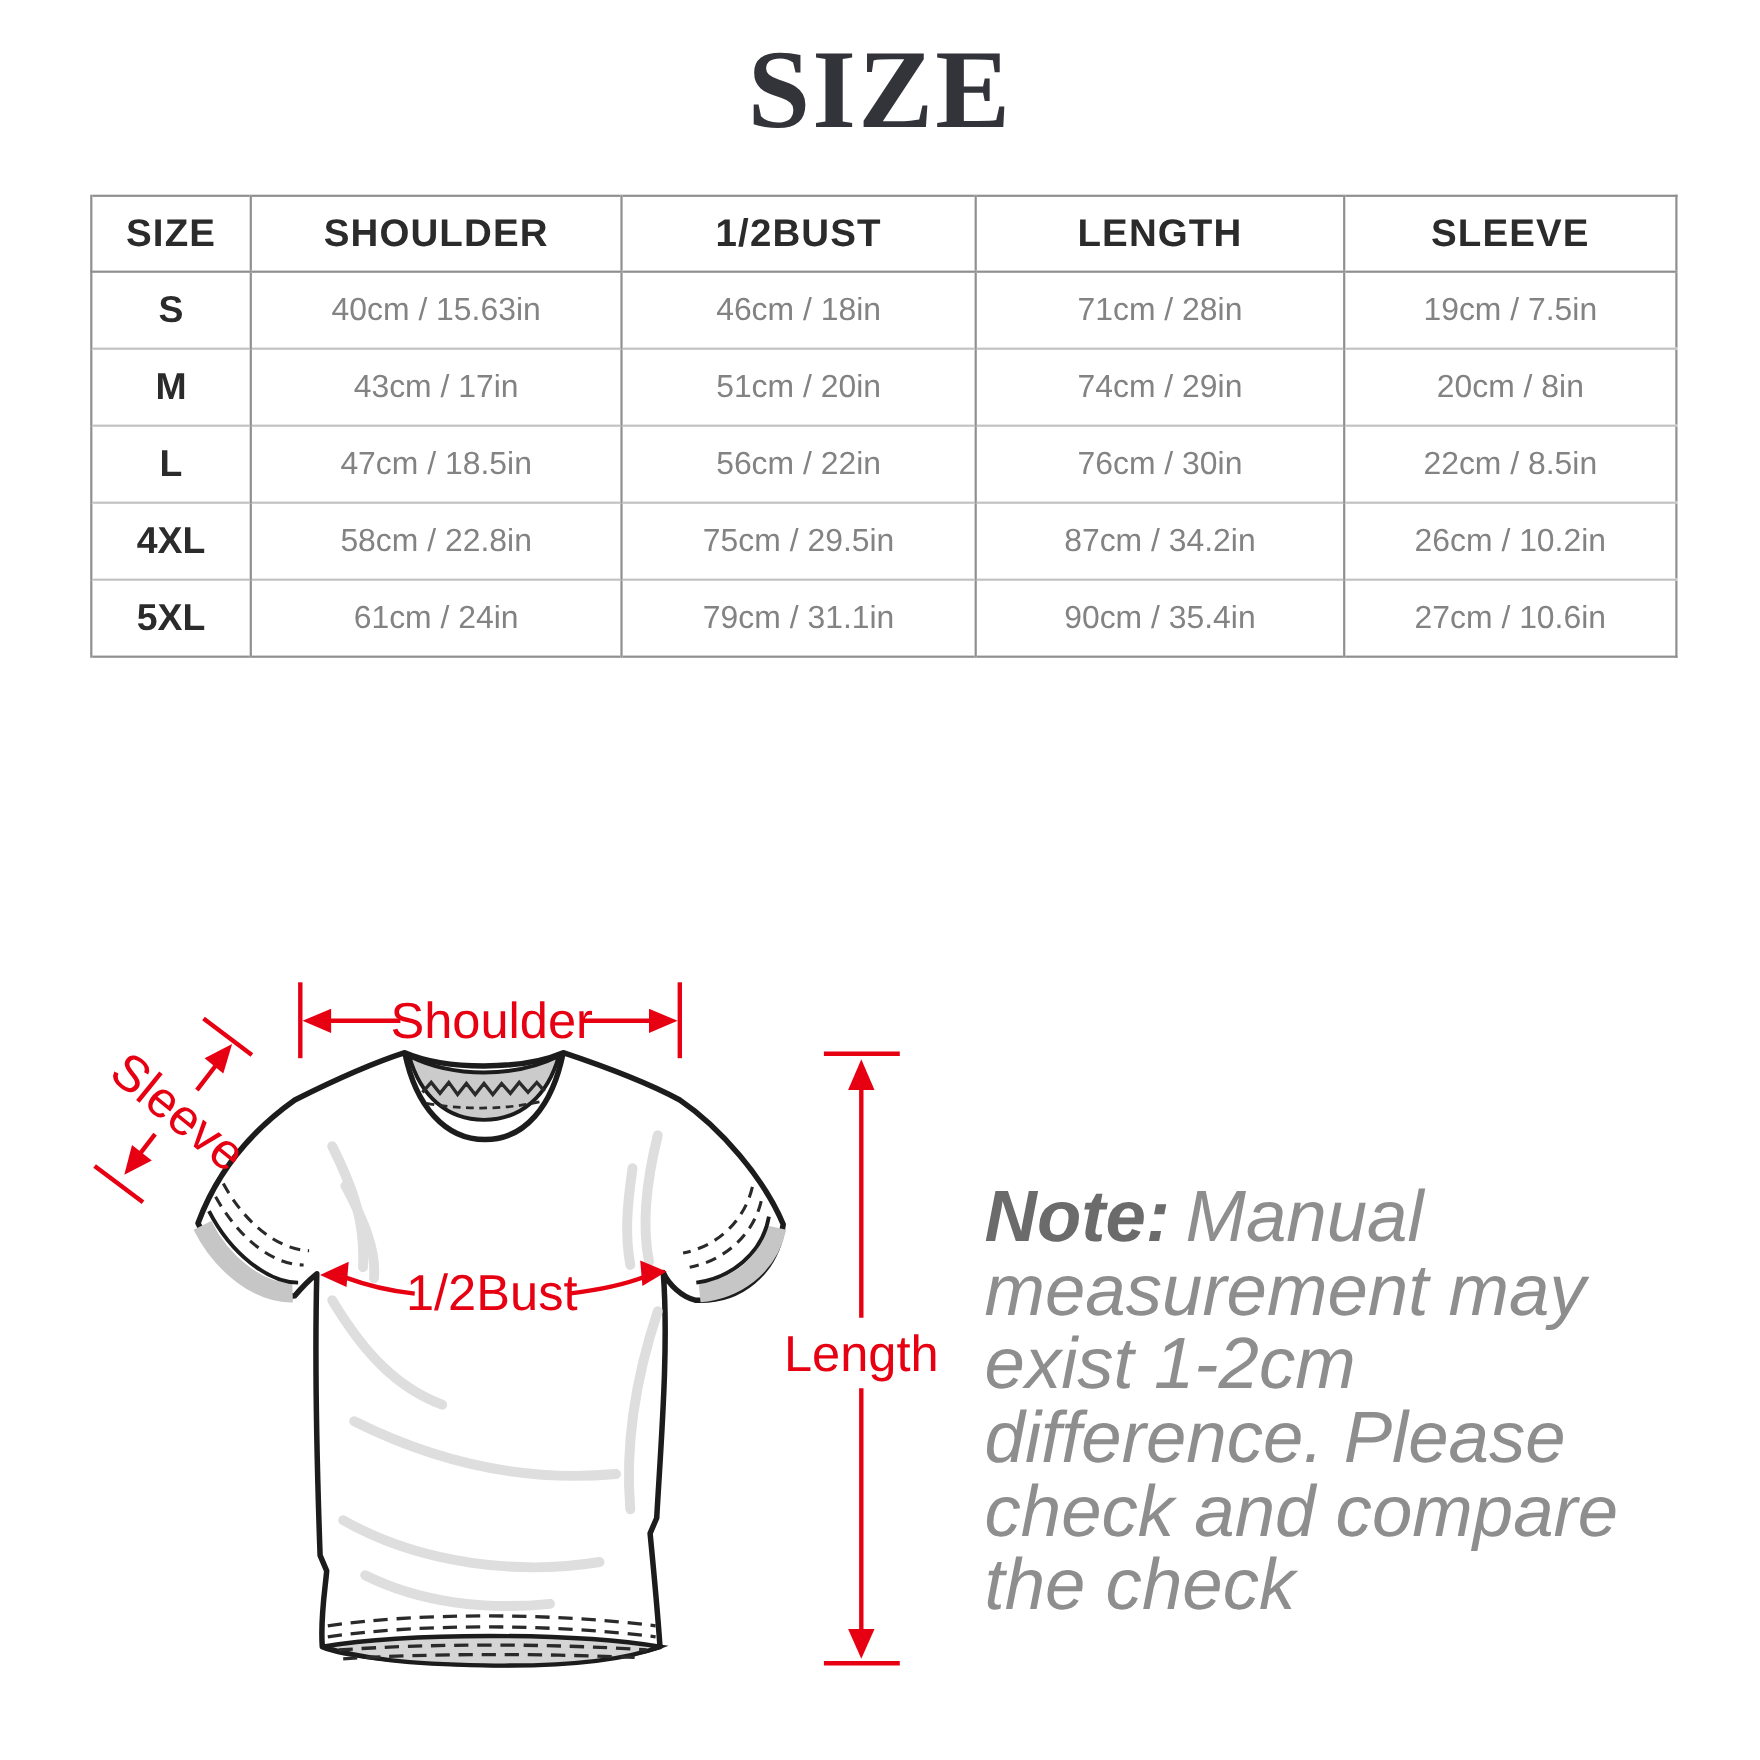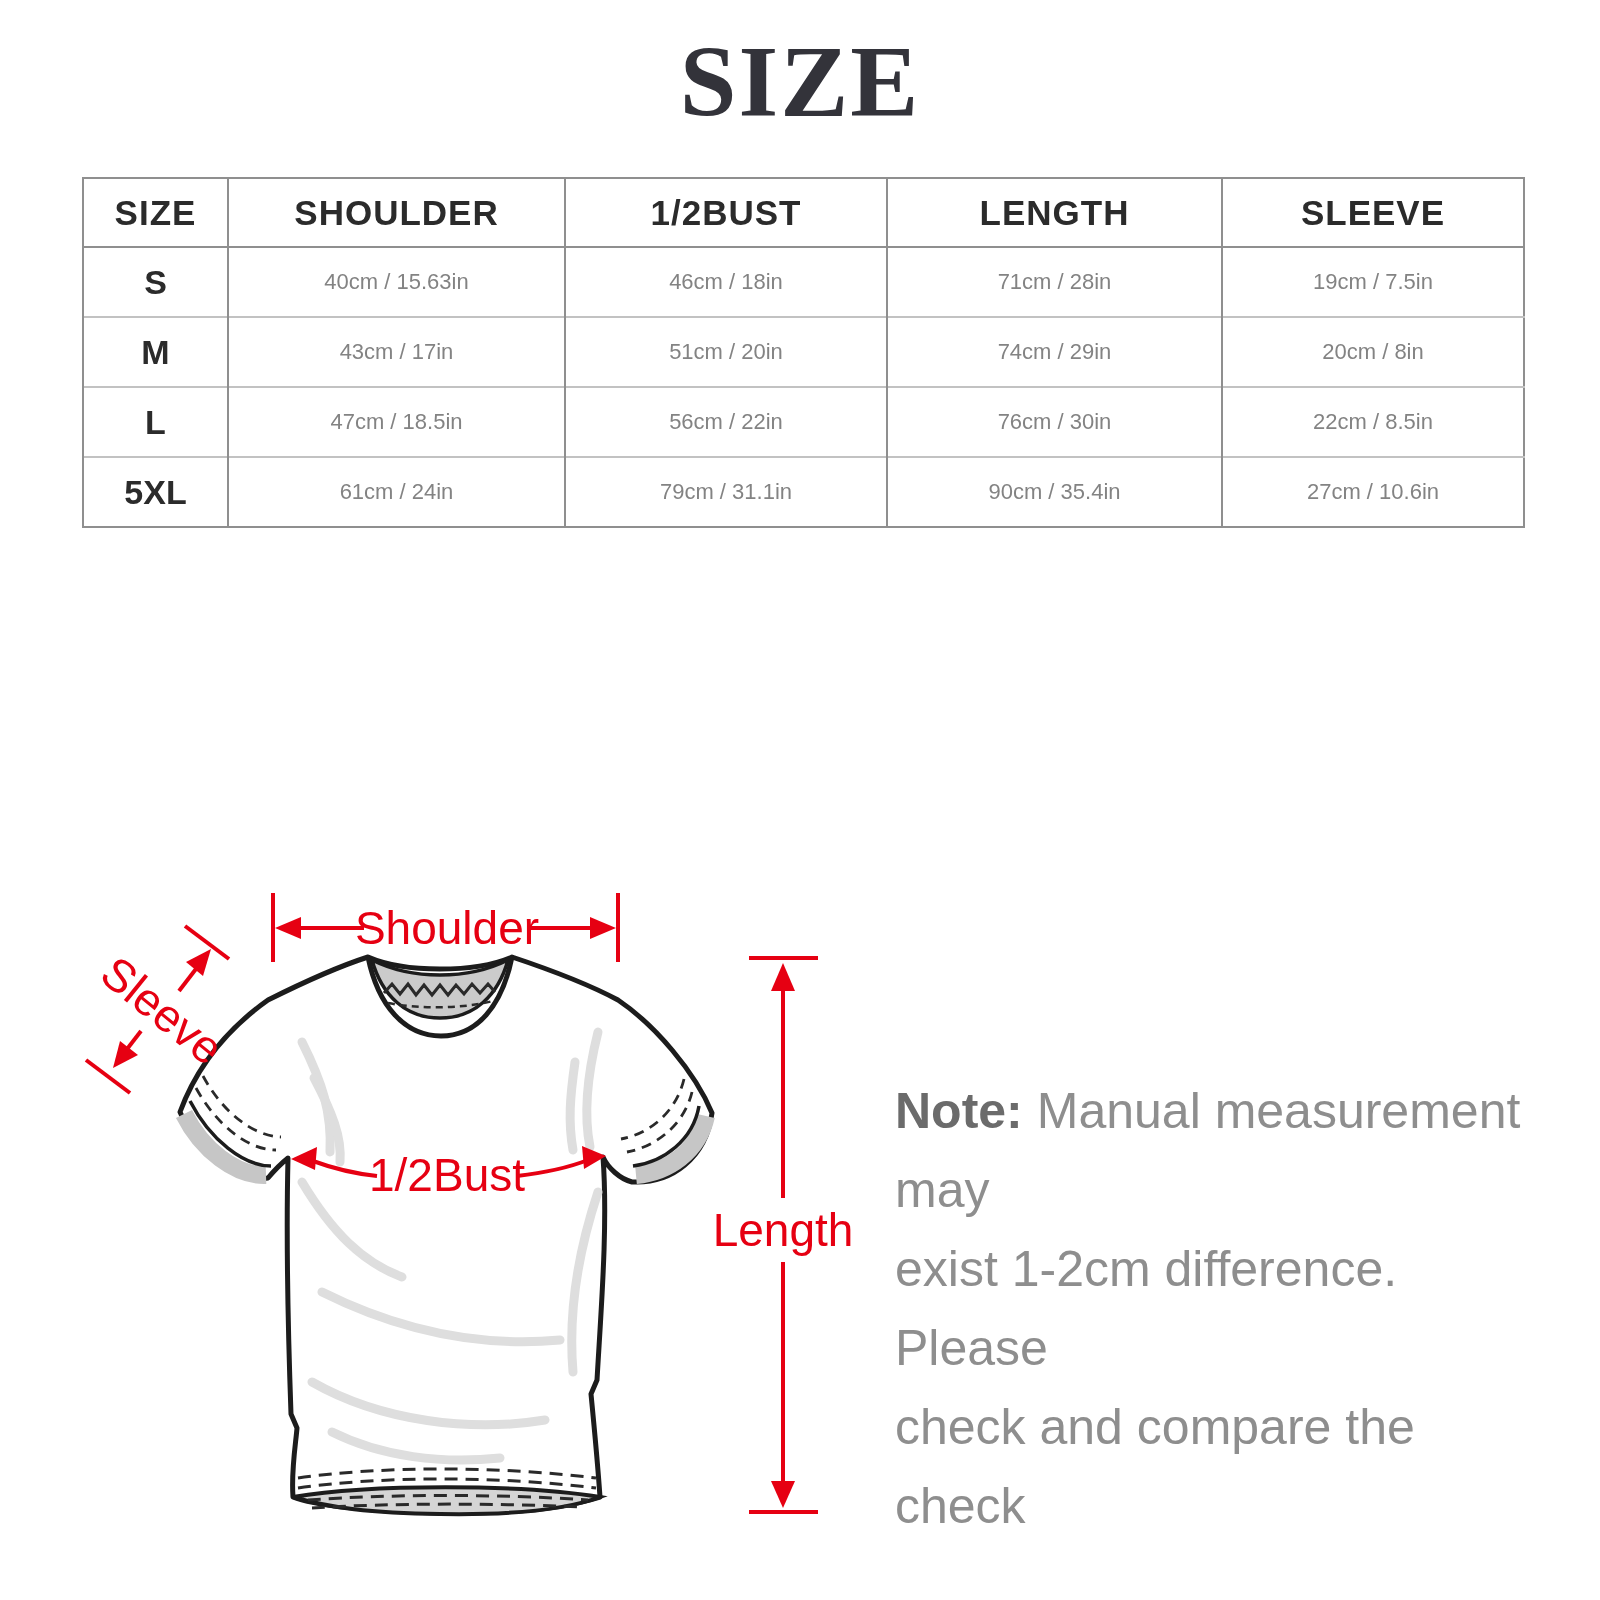--- a/index.html
+++ b/index.html
@@ -18,27 +18,27 @@
     border:2px solid #8f8f8f;
   }
   .size-table th,.size-table td{
     border-left:2px solid #8f8f8f;text-align:center;vertical-align:middle;
     padding:0;
   }
   .size-table thead th{
     height:67px;font-size:35px;font-weight:bold;color:#2b2b2b;
     border-bottom:2px solid #8f8f8f;letter-spacing:1px;
   }
-  .size-table tbody td{height:68px;font-size:22px;color:#838383;}
+  .size-table tbody td{height:68px;font-size:29px;color:#838383;}
   .size-table tbody td.size-cell{font-weight:bold;color:#2b2b2b;font-size:34px;}
   .size-table tbody tr + tr td{border-top:2px solid #c2c2c2;}
   svg.diagram{position:absolute;left:0;top:0;width:1600px;height:1600px;}
   .note-block{
     position:absolute;left:895px;top:1072px;width:640px;
-    font-size:50px;line-height:79px;color:#8e8e8e;
+    font-size:66px;line-height:67px;color:#8e8e8e;font-style:italic;
   }
   .note-block .note-label{font-weight:bold;color:#6b6b6b;margin-right:14px;}
   .red-label{
     font-family:"Liberation Sans", sans-serif;font-size:46px;fill:#e60012;
   }
 </style>
 </head>
 <body>
 
 <div class="page-title">SIZE</div>
@@ -74,20 +74,27 @@
       <td>51cm / 20in</td>
       <td>74cm / 29in</td>
       <td>20cm / 8in</td>
     </tr>
     <tr>
       <td class="size-cell">L</td>
       <td>47cm / 18.5in</td>
       <td>56cm / 22in</td>
       <td>76cm / 30in</td>
       <td>22cm / 8.5in</td>
+    </tr>
+    <tr>
+      <td class="size-cell">4XL</td>
+      <td>58cm / 22.8in</td>
+      <td>75cm / 29.5in</td>
+      <td>87cm / 34.2in</td>
+      <td>26cm / 10.2in</td>
     </tr>
     <tr>
       <td class="size-cell">5XL</td>
       <td>61cm / 24in</td>
       <td>79cm / 31.1in</td>
       <td>90cm / 35.4in</td>
       <td>27cm / 10.6in</td>
     </tr>
   </tbody>
 </table>

